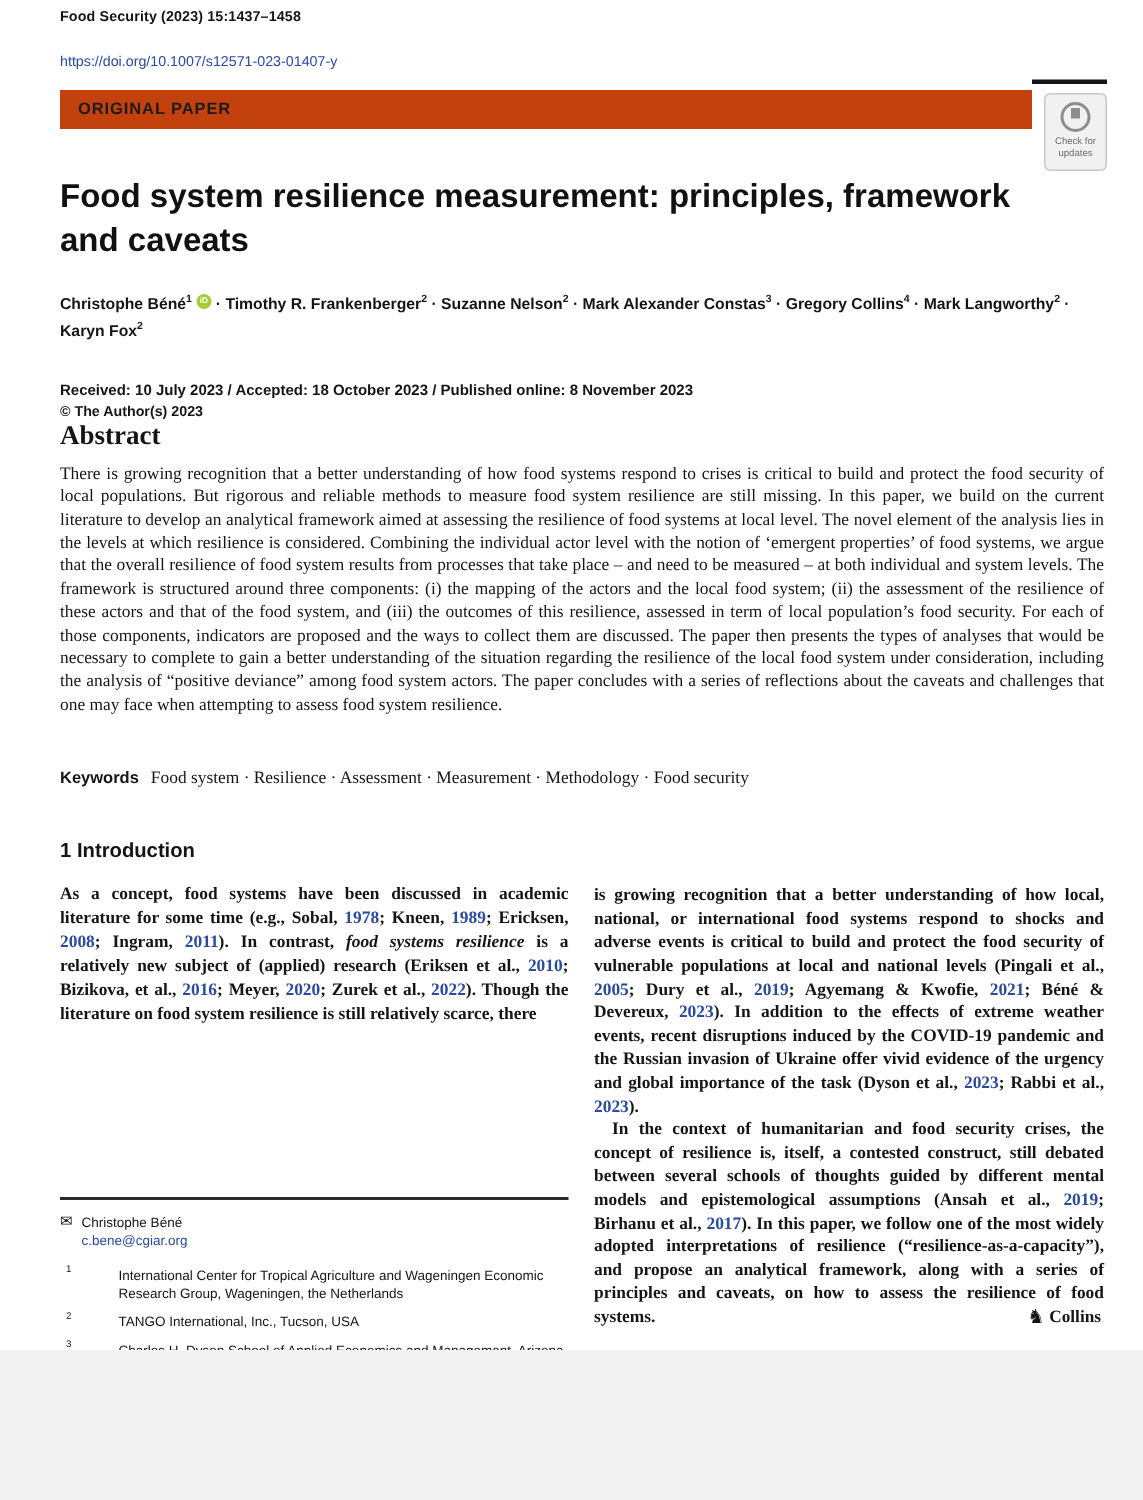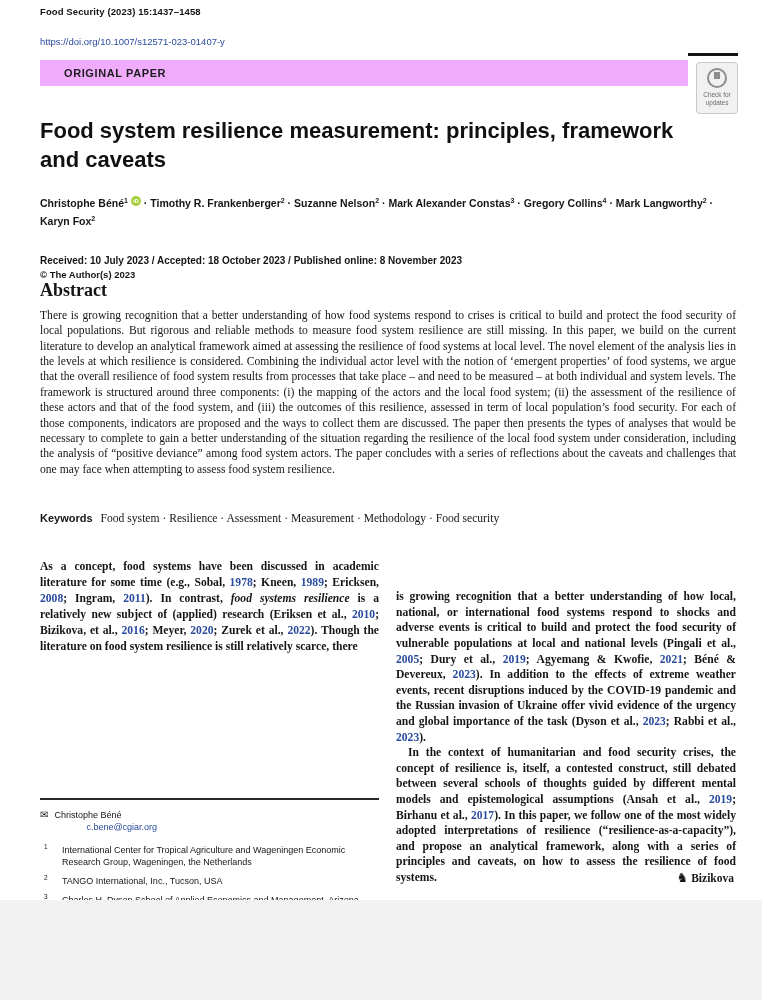--- a/index.html
+++ b/index.html
@@ -6,21 +6,21 @@
   .page{
     width:762px;height:900px;background:#ffffff;position:relative;
     font-family:"Liberation Serif",serif;color:#151515;overflow:hidden;
     box-sizing:border-box;padding:6px 26px 0 40px;
   }
   
   .journal-ref{font-family:"Liberation Sans",sans-serif;font-size:9.5px;font-weight:bold;letter-spacing:.1px;}
   .doi{font-family:"Liberation Sans",sans-serif;font-size:9.5px;color:#2a4b9e;margin-top:19px;}
   .type-row{position:relative;margin-top:13px;height:26px;}
   .type-bar{
-    background:#f0abfc;width:648px;height:26px;line-height:26px;padding-left:24px;
+    background:#c2410c;width:648px;height:26px;line-height:26px;padding-left:12px;
     font-family:"Liberation Sans",sans-serif;font-size:11px;font-weight:bold;letter-spacing:.6px;color:#1c1c1c;
     box-sizing:border-box;
   }
   .updates-rule{position:absolute;top:-7px;right:-2px;width:50px;height:3px;background:#141414;}
   .updates{
     position:absolute;top:2px;right:-2px;width:42px;height:52px;background:#f1f1f1;
     border:1px solid #c8c8c8;border-radius:4px;text-align:center;box-sizing:border-box;padding-top:5px;
   }
   .cm-circle{
     width:20px;height:20px;border:2px solid #8d8d8d;border-radius:50%;margin:0 auto;position:relative;box-sizing:border-box;
@@ -58,22 +58,22 @@
   .para{font-size:11.6px;line-height:16px;text-align:justify;margin:0;font-weight:bold;}
   .col-right .para{line-height:15.6px;}
   .indent{text-indent:12px;}
   .cite{color:#2a4b9e;}
   .it{font-style:italic;}
   .spacer{flex:1;}
   
   .footnotes{border-top:2px solid #2a2a2a;padding-top:9px;font-family:"Liberation Sans",sans-serif;font-size:9px;line-height:1.4;}
   .corr{display:flex;gap:6px;margin-bottom:10px;}
   .envelope{font-size:10px;line-height:12px;}
-  .corr-email{color:#2a4b9e;margin-left:32px;}
-  .affil{display:flex;margin-bottom:6px;}
+  .corr-email{color:#2a4b9e;}
+  .affil{display:flex;margin-bottom:6px;gap:17px;}
   .affil-num{width:9px;flex:none;font-size:6.5px;vertical-align:super;position:relative;top:-2px;margin-left:4px;}
   .affil-text{flex:1;padding-left:9px;}
   
   .footer{position:absolute;right:28px;bottom:16px;display:flex;align-items:center;gap:3px;}
   .sp-logo{font-size:13px;line-height:13px;}
   .sp-name{font-family:"Liberation Serif",serif;font-weight:bold;font-size:11.5px;}
 </style>
 </head>
 <body>
 
@@ -105,20 +105,21 @@
 
   <div class="abstract-h">Abstract</div>
   <div class="abstract-body">There is growing recognition that a better understanding of how food systems respond to crises is critical to build and protect the food security of local populations. But rigorous and reliable methods to measure food system resilience are still missing. In this paper, we build on the current literature to develop an analytical framework aimed at assessing the resilience of food systems at local level. The novel element of the analysis lies in the levels at which resilience is considered. Combining the individual actor level with the notion of ‘emergent properties’ of food systems, we argue that the overall resilience of food system results from processes that take place – and need to be measured – at both individual and system levels. The framework is structured around three components: (i) the mapping of the actors and the local food system; (ii) the assessment of the resilience of these actors and that of the food system, and (iii) the outcomes of this resilience, assessed in term of local population’s food security. For each of those components, indicators are proposed and the ways to collect them are discussed. The paper then presents the types of analyses that would be necessary to complete to gain a better understanding of the situation regarding the resilience of the local food system under consideration, including the analysis of “positive deviance” among food system actors. The paper concludes with a series of reflections about the caveats and challenges that one may face when attempting to assess food system resilience.</div>
 
   <div class="keywords">
     <span class="kw-label">Keywords</span><span>Food system · Resilience · Assessment · Measurement · Methodology · Food security</span>
   </div>
 
   <div class="cols">
     <div class="col-left">
+      <h2 class="intro-h">1 Introduction</h2>
       <p class="para"><span>As a concept, food systems have been discussed in academic literature for some time (e.g., Sobal, </span><span class="cite">1978</span><span>; Kneen, </span><span class="cite">1989</span><span>; Ericksen, </span><span class="cite">2008</span><span>; Ingram, </span><span class="cite">2011</span><span>). In contrast, </span><span class="it">food systems resilience</span><span> is a relatively new subject of (applied) research (Eriksen et al., </span><span class="cite">2010</span><span>; Bizikova, et al., </span><span class="cite">2016</span><span>; Meyer, </span><span class="cite">2020</span><span>; Zurek et al., </span><span class="cite">2022</span><span>). Though the literature on food system resilience is still relatively scarce, there</span></p>
       <div class="spacer"></div>
       <div class="footnotes">
         <div class="corr">
           <span class="envelope">✉</span>
           <span>
             <span>Christophe Béné</span><br>
             <span class="corr-email">c.bene@cgiar.org</span>
           </span>
         </div>
@@ -143,16 +144,16 @@
       </div>
     </div>
     <div class="col-right">
       <p class="para"><span>is growing recognition that a better understanding of how local, national, or international food systems respond to shocks and adverse events is critical to build and protect the food security of vulnerable populations at local and national levels (Pingali et al., </span><span class="cite">2005</span><span>; Dury et al., </span><span class="cite">2019</span><span>; Agyemang &amp; Kwofie, </span><span class="cite">2021</span><span>; Béné &amp; Devereux, </span><span class="cite">2023</span><span>). In addition to the effects of extreme weather events, recent disruptions induced by the COVID-19 pandemic and the Russian invasion of Ukraine offer vivid evidence of the urgency and global importance of the task (Dyson et al., </span><span class="cite">2023</span><span>; Rabbi et al., </span><span class="cite">2023</span><span>).</span></p>
       <p class="para indent"><span>In the context of humanitarian and food security crises, the concept of resilience is, itself, a contested construct, still debated between several schools of thoughts guided by different mental models and epistemological assumptions (Ansah et al., </span><span class="cite">2019</span><span>; Birhanu et al., </span><span class="cite">2017</span><span>). In this paper, we follow one of the most widely adopted interpretations of resilience (“resilience-as-a-capacity”), and propose an analytical framework, along with a series of principles and caveats, on how to assess the resilience of food systems.</span></p>
     </div>
   </div>
 
   <div class="footer">
     <span class="sp-logo">♞</span>
-    <span class="sp-name">Bizikova</span>
+    <span class="sp-name">Collins</span>
   </div>
 
 </div>
 
 </body></html>

